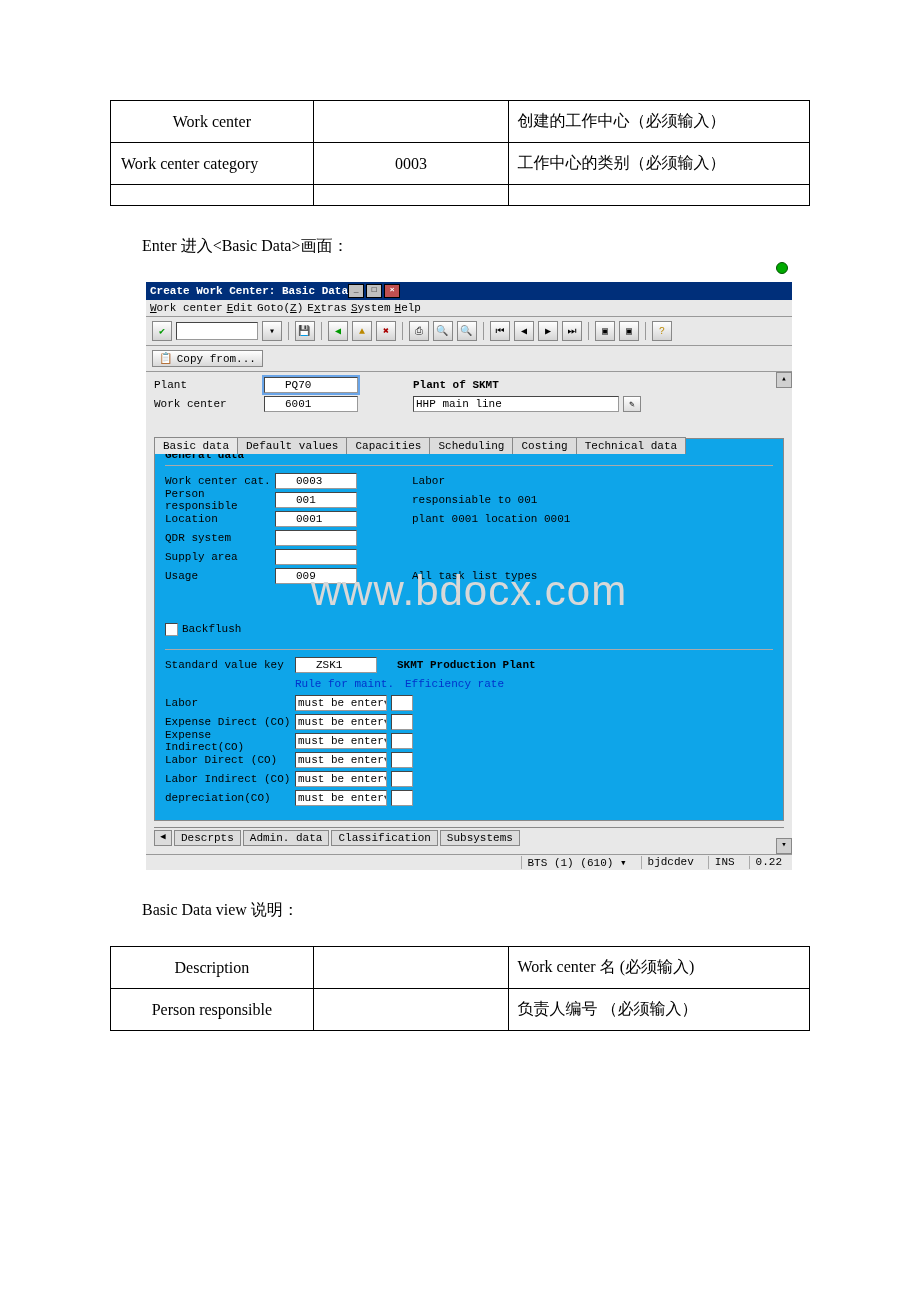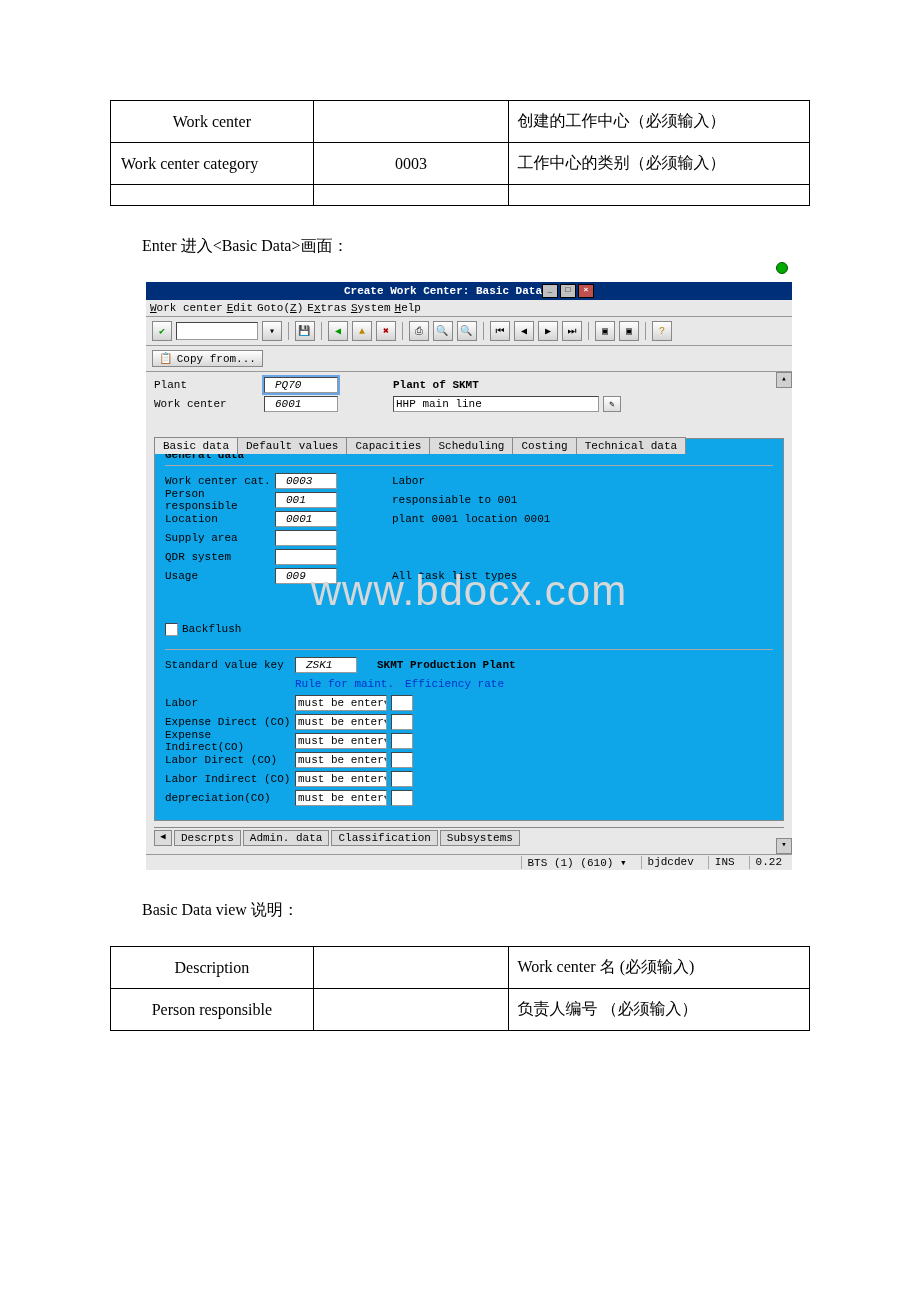--- a/index.html
+++ b/index.html
@@ -24,21 +24,21 @@
       color: #000;
       background: #e8e8e8;
       position: relative;
     }
     .sap-titlebar {
       background: #002f7a;
       color: #fff;
       padding: 2px 4px;
       font-weight: bold;
       display: flex;
-      justify-content: center;
+      justify-content: flex-start;
       align-items: center;
     }
     .sap-titlebar .winbtns { display: flex; gap: 2px; }
     .sap-titlebar .wb { width: 14px; height: 12px; background: #c0c0c0; border: 1px solid #000; font-size: 8px; text-align: center; line-height: 10px; color: #000;}
     .sap-titlebar .wb.close { background: #c05050; color:#fff; }
     .sap-menubar {
       background: #e8e8e8;
       padding: 2px 4px;
       color: #000;
       display: flex;
@@ -96,22 +96,22 @@
       background:#d0d0d0; border:1px solid #888;
       font-size:9px; text-align:center; line-height:12px;
     }
     .scroll-up { top:0; }
     .scroll-down { bottom:0; }
 
     .field-row { display:flex; align-items:center; height:18px; margin-bottom:1px;}
     .lbl { width: 110px; }
     .inp {
       background:#fff; border:1px inset #999;
-      padding:0 10px; height:14px; line-height:14px;
-      min-width:20px; white-space:pre;font-style:italic;
+      padding:0 20px; height:14px; line-height:14px;
+      min-width:20px; white-space:pre;
     }
     .inp.sel { outline: 2px solid #6aa5e8; }
     .desc { margin-left: 55px; }
     .desc.bold { font-weight:bold; }
     .long-inp {
       background:#fff; border:1px inset #999;
       padding:0 2px; height:14px; line-height:14px;
       width: 200px; margin-left: 55px;
       display:inline-block; white-space:pre;
     }
@@ -307,26 +307,26 @@
               <span class="lbl">Person responsible</span>
               <span class="inp" style="width:40px">001</span>
               <span class="desc">responsiable to 001</span>
             </div>
             <div class="field-row">
               <span class="lbl">Location</span>
               <span class="inp" style="width:40px">0001</span>
               <span class="desc">plant 0001 location 0001</span>
             </div>
             <div class="field-row">
-              <span class="lbl">Supply area</span>
+              <span class="lbl">QDR system</span>
               <span class="inp" style="width:40px"></span>
               <span class="desc"></span>
             </div>
             <div class="field-row">
-              <span class="lbl">QDR system</span>
+              <span class="lbl">Supply area</span>
               <span class="inp" style="width:40px"></span>
               <span class="desc"></span>
             </div>
             <div class="field-row">
               <span class="lbl">Usage</span>
               <span class="inp" style="width:40px">009</span>
               <span class="desc">All task list types</span>
             </div>
           </div>
 

